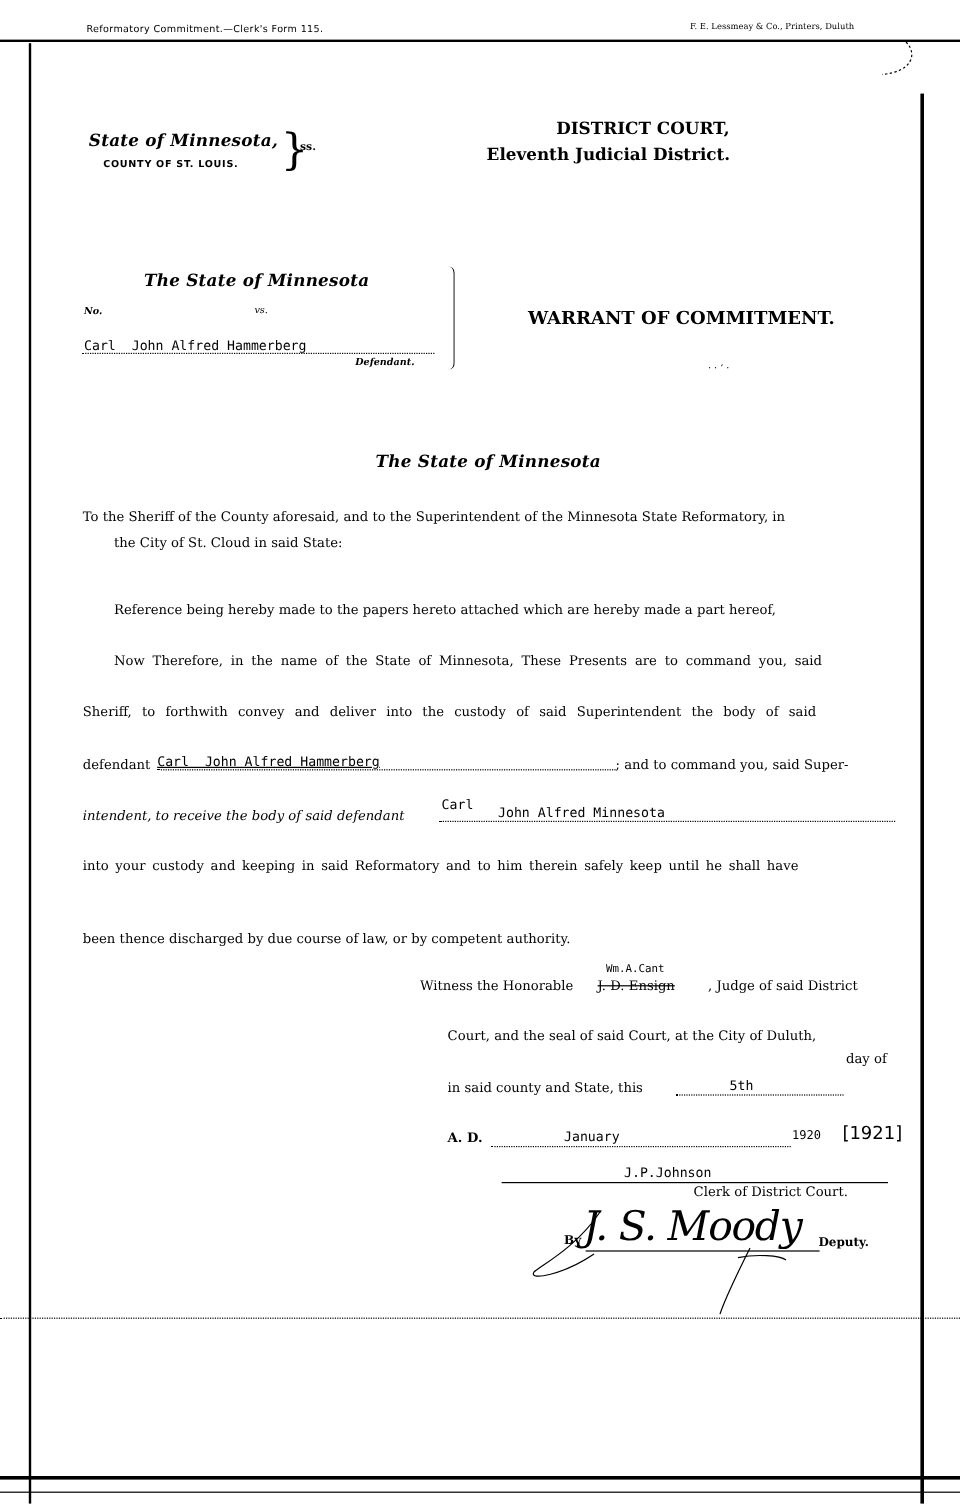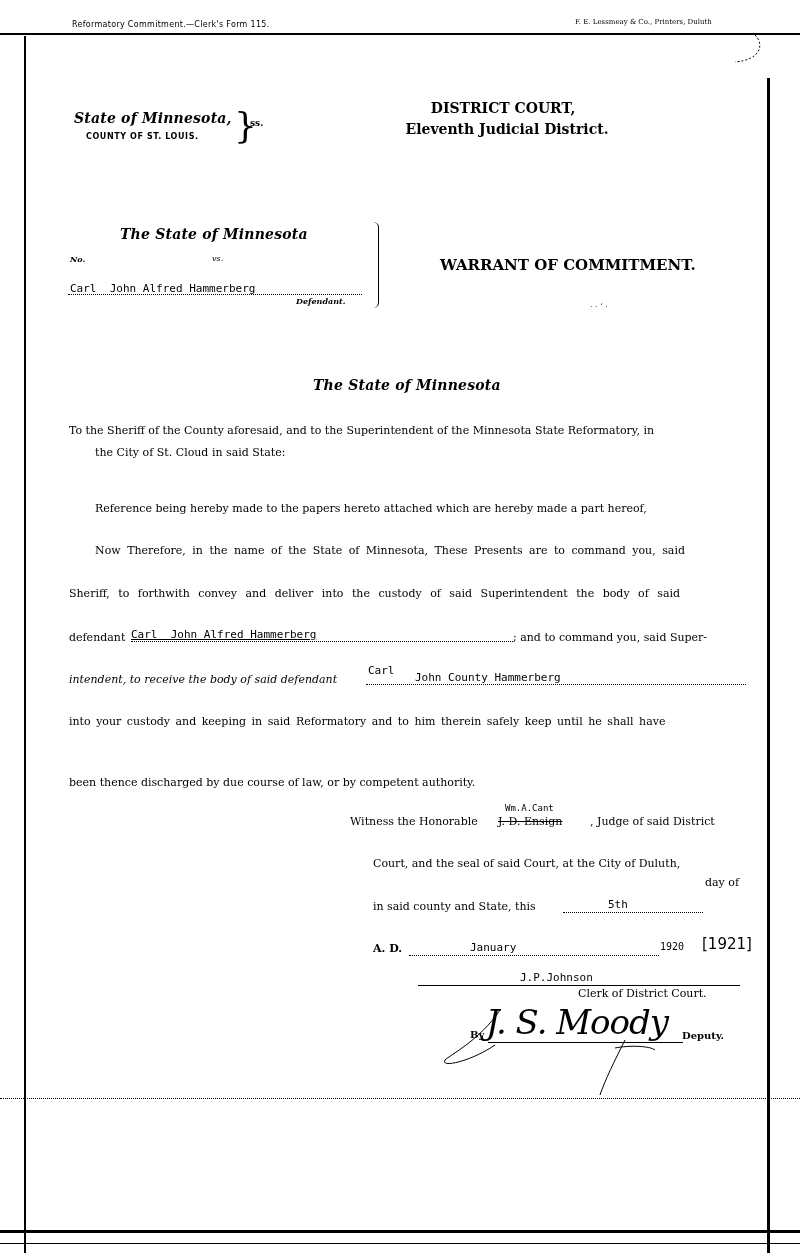--- a/index.html
+++ b/index.html
@@ -31,21 +31,21 @@
 <div class="hline" style="left:0;top:1243px;width:800px;height:1px;"></div>
 
 <div class="abs header-left" style="left:72px;top:20px;">Reformatory Commitment.—Clerk's Form 115.</div>
 <div class="abs header-right" style="left:575px;top:18px;">F. E. Lessmeay &amp; Co., Printers, Duluth</div>
 
 <div class="abs blackletter" style="left:74px;top:110px;font-size:14px;">State of Minnesota,</div>
 <div class="abs county" style="left:86px;top:132px;text-align:center;">COUNTY OF ST. LOUIS.</div>
 <div class="abs brace" style="left:234px;top:108px;font-size:36px;">}</div>
 <div class="abs" style="left:250px;top:118px;font-size:9px;font-weight:bold;">ss.</div>
 
-<div class="abs court" style="left:398px;top:100px;width:210px;">DISTRICT COURT,</div>
+<div class="abs court" style="left:398px;top:100px;width:210px;text-align:right;">DISTRICT COURT,</div>
 <div class="abs court" style="left:392px;top:121px;width:230px;">Eleventh Judicial District.</div>
 
 <div class="abs blackletter" style="left:120px;top:226px;font-size:14px;">The State of Minnesota</div>
 <div class="abs italic-small" style="left:70px;top:254px;">No.</div>
 <div class="abs italic-small" style="left:212px;top:254px;font-weight:normal;">vs.</div>
 <div class="abs typed" style="left:70px;top:282px;white-space:pre;">Carl  John Alfred Hammerberg</div>
 <div class="dotline" style="left:68px;top:294px;width:294px;"></div>
 <div class="abs italic-small" style="left:296px;top:296px;">Defendant.</div>
 <div class="bigbrace" style="left:368px;top:222px;height:86px;border-left:none;border-right:1.5px solid #000;border-radius:8px;"></div>
 
@@ -61,21 +61,21 @@
 <div class="abs body-text" style="left:95px;top:544px;word-spacing:3px;">Now Therefore, in the name of the State of Minnesota, These Presents are to command you, said</div>
 <div class="abs body-text" style="left:69px;top:587px;word-spacing:5px;">Sheriff, to forthwith convey and deliver into the custody of said Superintendent the body of said</div>
 
 <div class="abs body-text" style="left:69px;top:631px;">defendant</div>
 <div class="abs typed" style="left:131px;top:628px;white-space:pre;text-decoration:underline;">Carl  John Alfred Hammerberg</div>
 <div class="dotline" style="left:131px;top:641px;width:382px;"></div>
 <div class="abs body-text" style="left:513px;top:631px;">; and to command you, said Super-</div>
 
 <div class="abs body-text" style="left:69px;top:673px;font-style:italic;">intendent, to receive the body of said defendant</div>
 <div class="abs typed" style="left:368px;top:664px;">Carl</div>
-<div class="abs typed" style="left:415px;top:671px;">John County Hammerberg</div>
+<div class="abs typed" style="left:415px;top:671px;">John Alfred Minnesota</div>
 <div class="dotline" style="left:366px;top:684px;width:380px;"></div>
 
 <div class="abs body-text" style="left:69px;top:715px;word-spacing:2px;">into your custody and keeping in said Reformatory  and to him therein safely keep until he shall have</div>
 <div class="abs body-text" style="left:69px;top:757px;margin-top:19px;">been thence discharged by due course of law, or by competent authority.</div>
 
 <div class="abs body-text" style="left:350px;top:815px;">Witness the Honorable</div>
 <div class="abs typed" style="left:505px;top:803px;font-size:9px;">Wm.A.Cant</div>
 <div class="abs body-text strike" style="left:498px;top:815px;">J. D. Ensign</div>
 <div class="abs body-text" style="left:590px;top:815px;">, Judge of said District</div>
 

